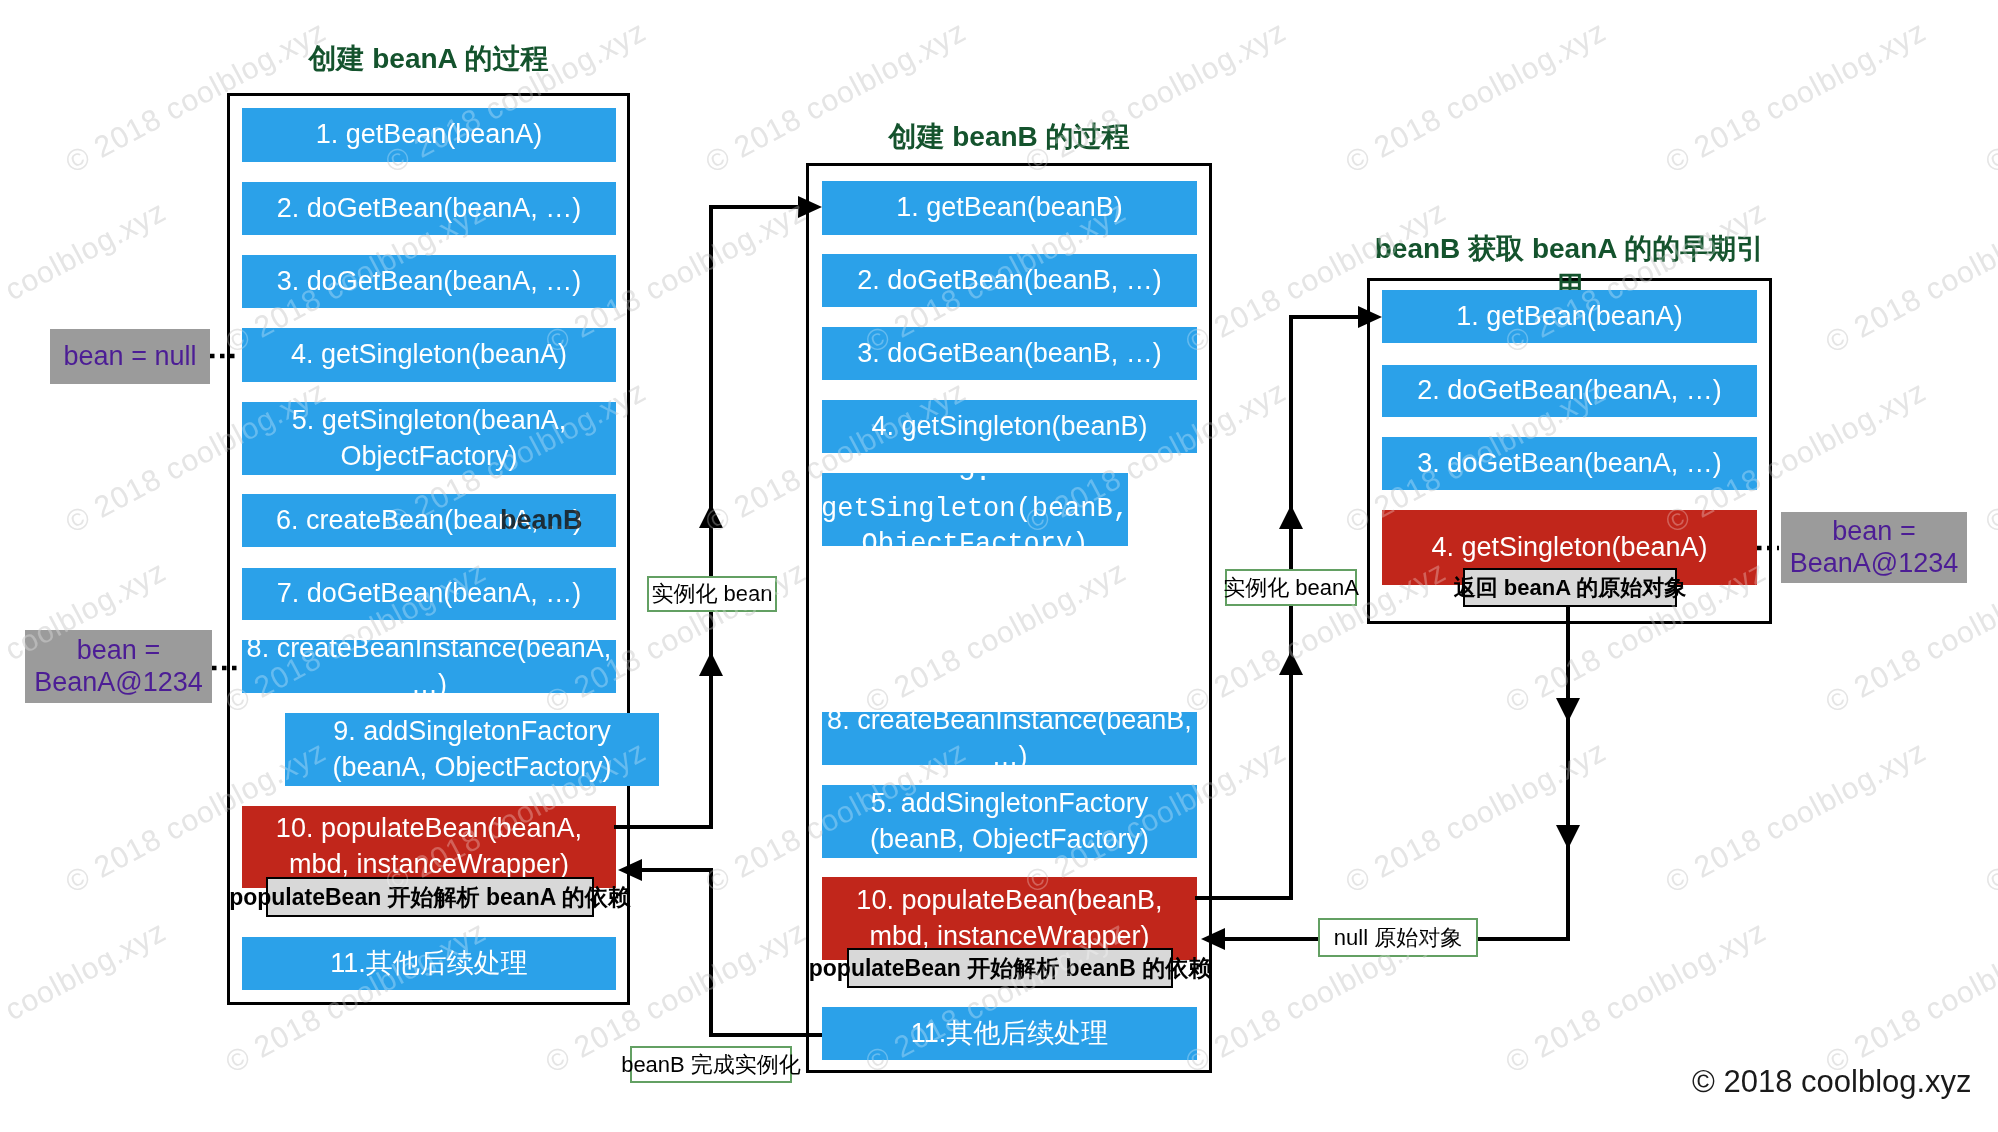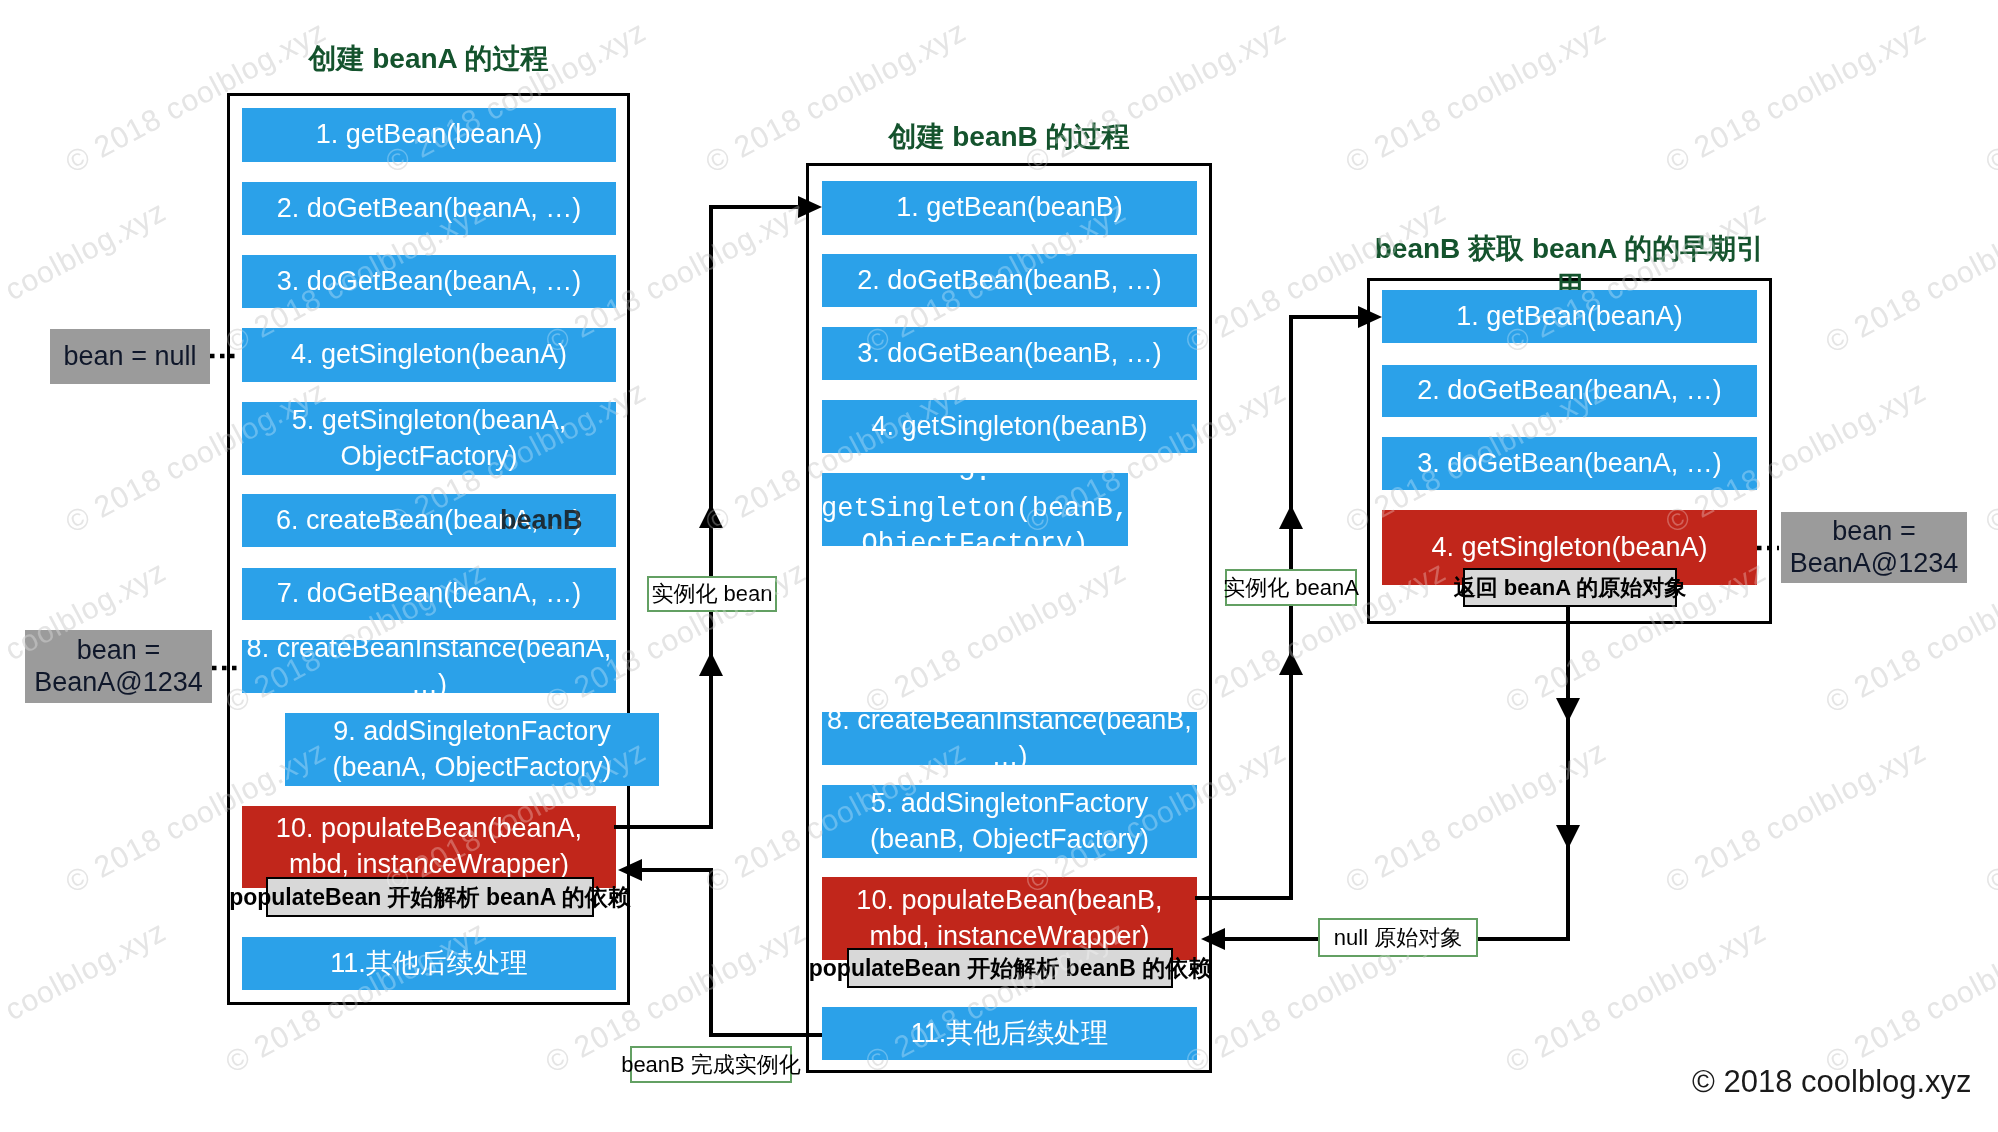--- a/index.html
+++ b/index.html
@@ -23,21 +23,21 @@
   .step.red{background:var(--red);}
   .overlay-text{position:absolute;left:258px;top:50%;transform:translateY(-50%);
         color:rgba(25,25,25,0.85);font-size:27px;font-weight:bold;white-space:nowrap;}
   .note{position:absolute;z-index:30;display:flex;align-items:center;justify-content:center;
         background:var(--note-bg);border:2px solid #000;box-sizing:border-box;
         color:#000;font-size:23px;font-weight:bold;white-space:nowrap;}
   .flow{position:absolute;z-index:30;display:flex;align-items:center;justify-content:center;
         background:#fff;border:2px solid var(--green);box-sizing:border-box;
         color:#000;font-size:22px;white-space:nowrap;}
   .value{position:absolute;z-index:30;display:flex;align-items:center;justify-content:center;
-        background:var(--value-bg);color:#0f172a;font-size:27px;text-align:center;
+        background:var(--value-bg);color:#4c1d95;font-size:27px;text-align:center;
         white-space:pre-line;line-height:1.18;}
   #flow-arrows{position:absolute;left:0;top:0;z-index:20;pointer-events:none;}
   #flow-arrows polyline{fill:none;stroke:var(--line);stroke-width:4;}
   #flow-arrows polygon{fill:var(--line);stroke:none;}
   #flow-arrows .dotted{stroke:var(--line);stroke-width:4.5;stroke-dasharray:4.5 5.5;}
   .copyright{position:absolute;z-index:50;color:var(--copy);font-size:31px;}
 </style>
 </head>
 <body>
 

